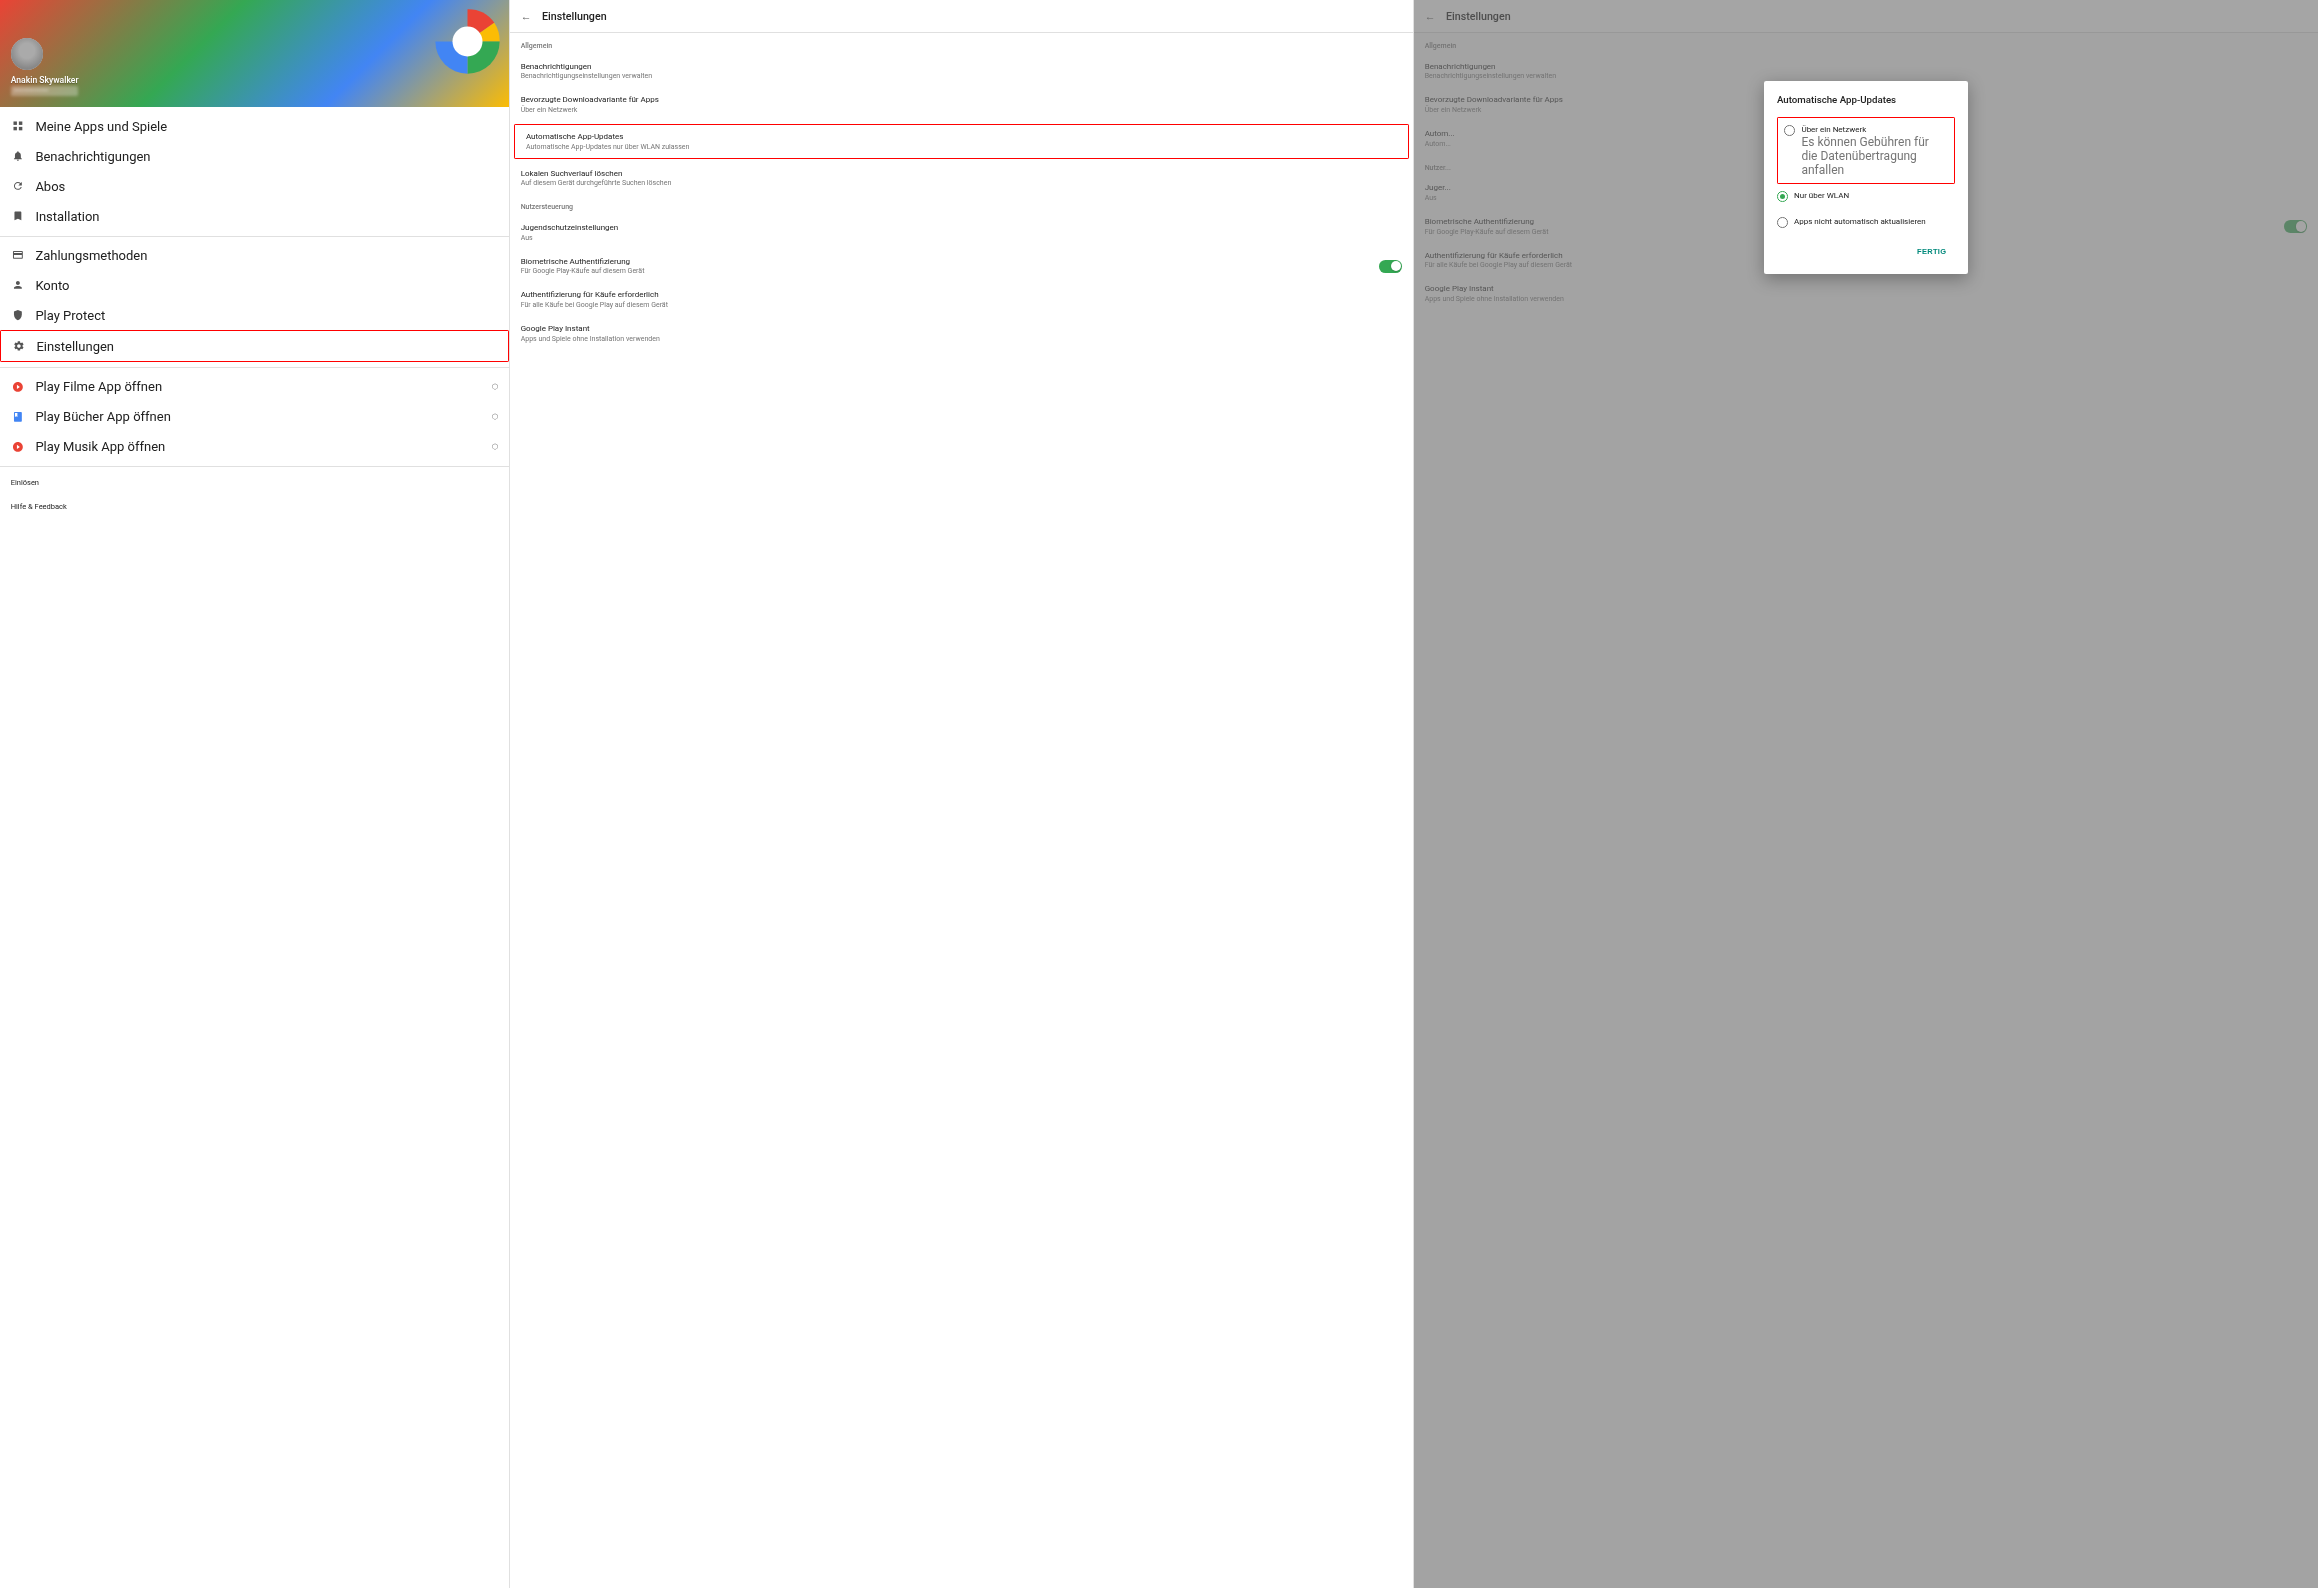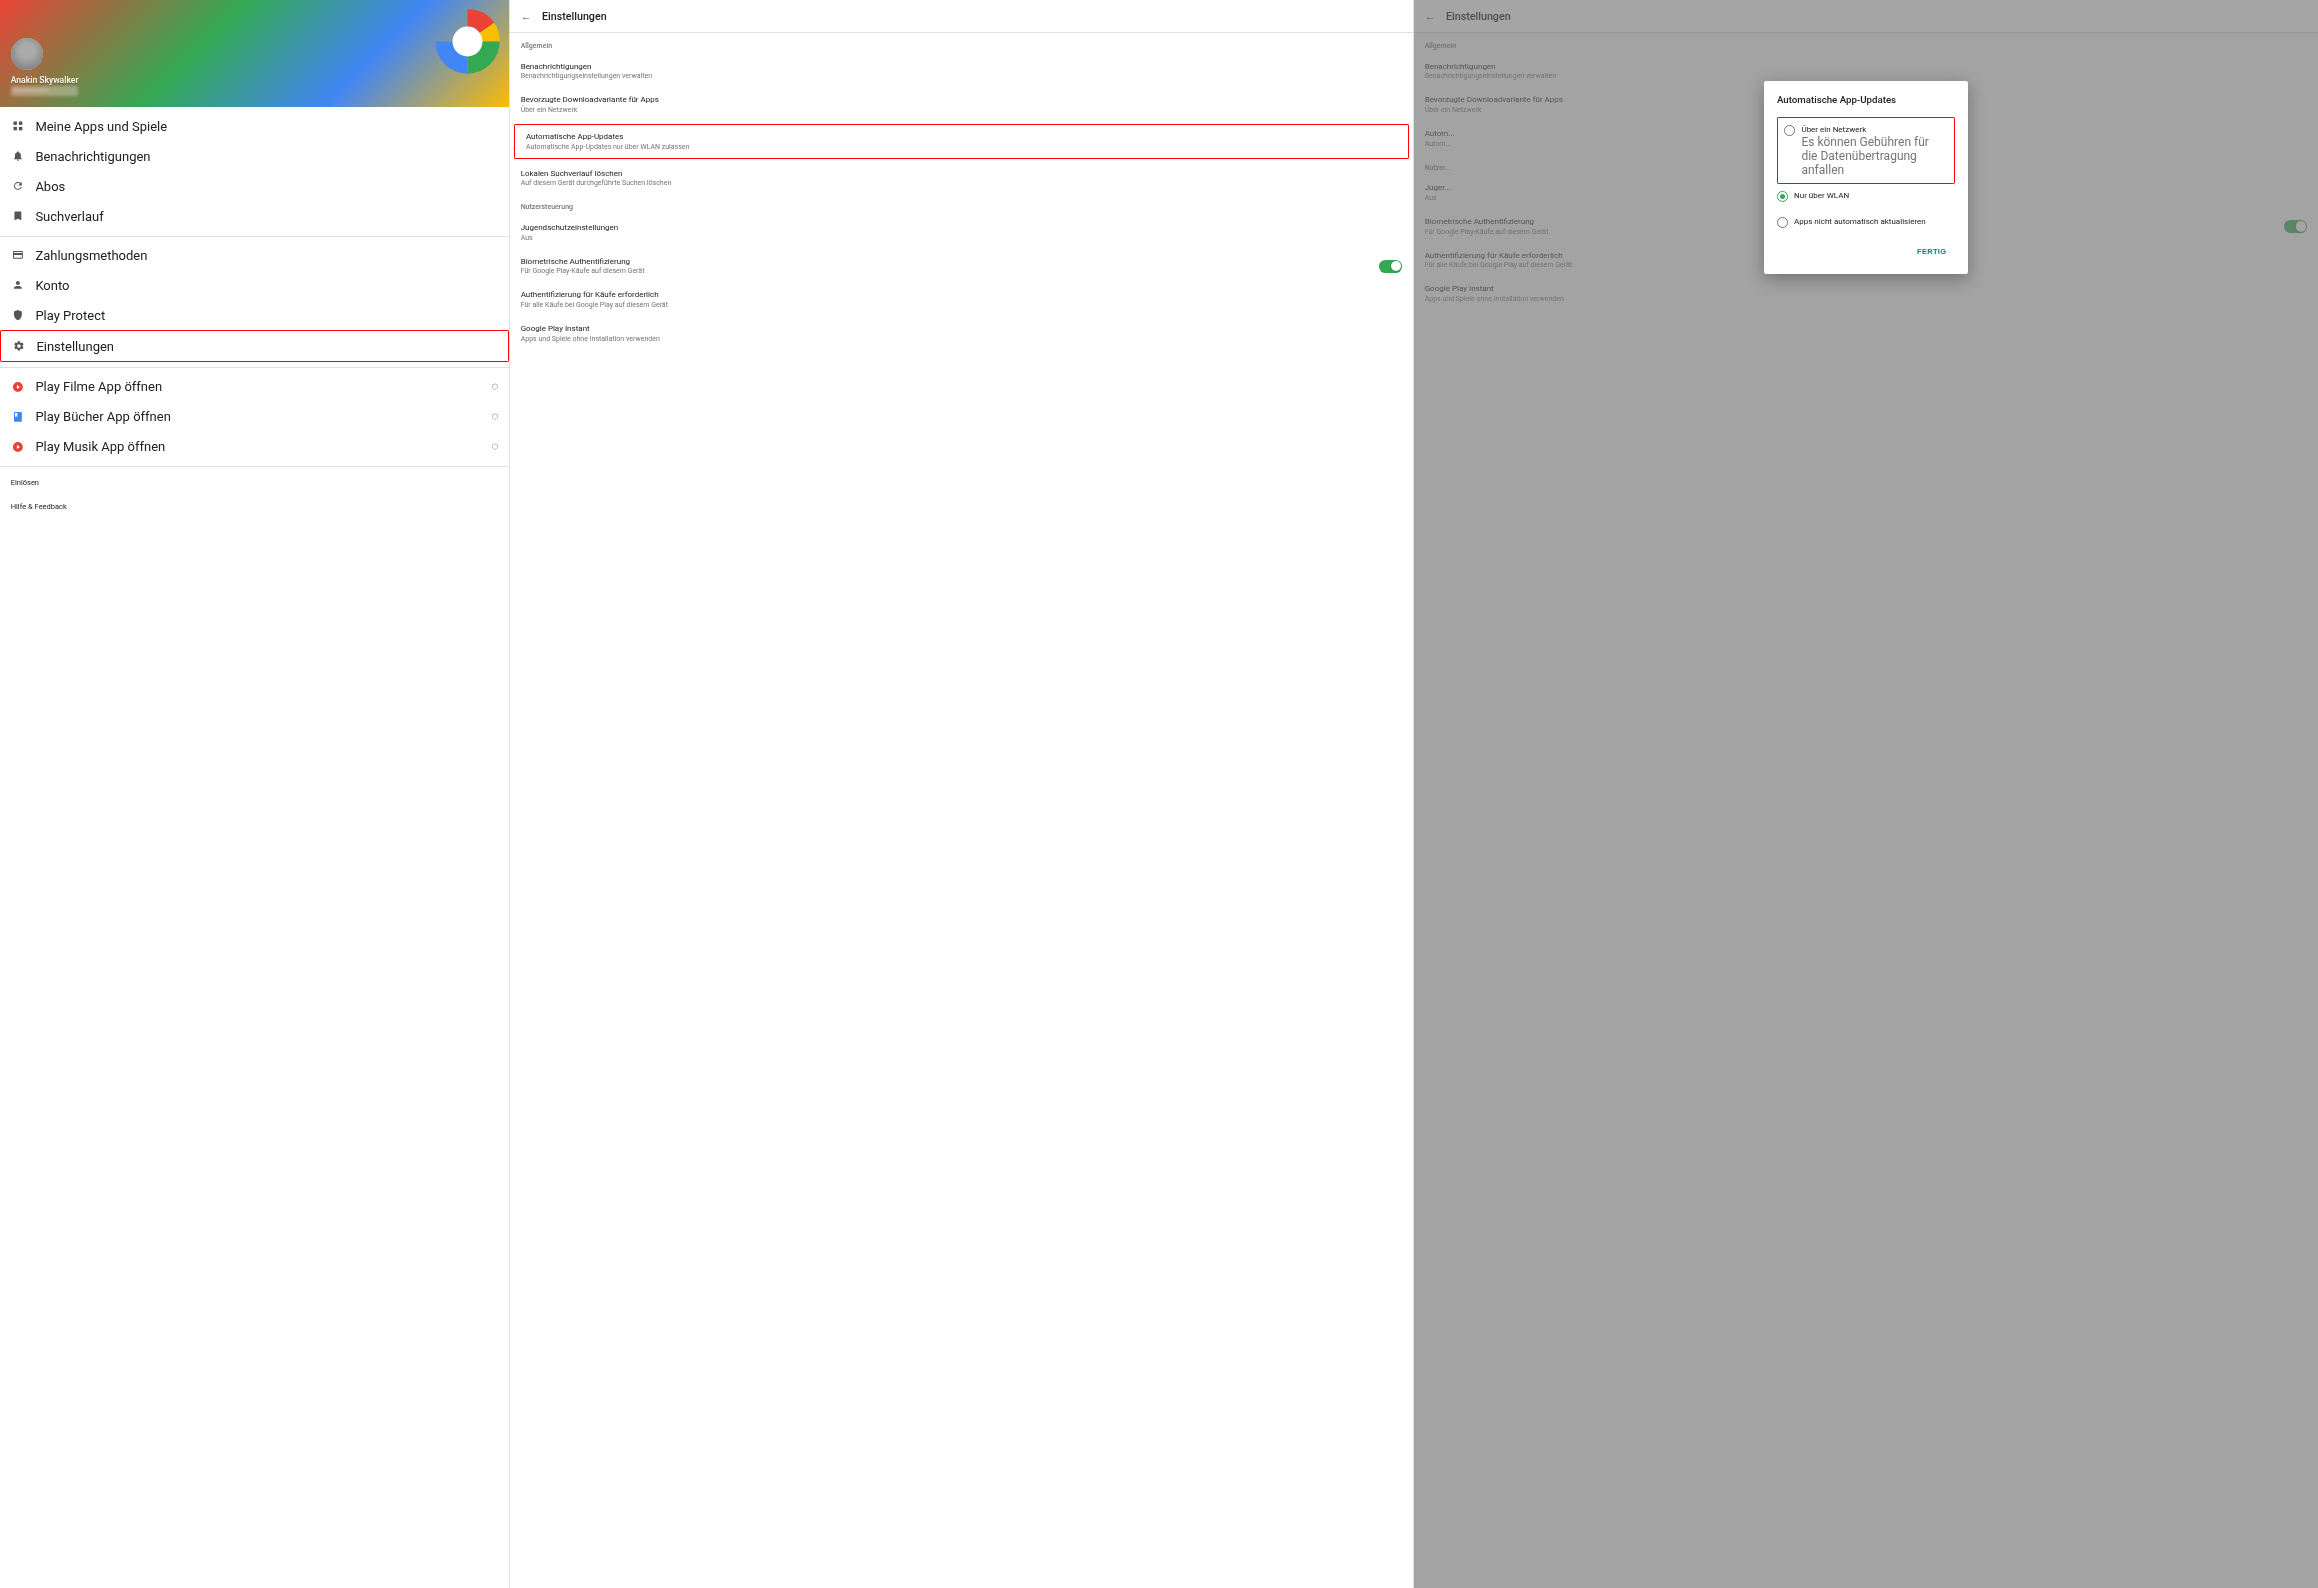--- a/index.html
+++ b/index.html
@@ -407,21 +407,21 @@
       </div>
       <span class="drawer-item-label">Abos</span>
     </div>
 
     <div class="drawer-item">
       <div class="drawer-icon">
         <svg class="svg-icon" viewBox="0 0 24 24" fill="#555">
             <path d="M17 3H7c-1.1 0-2 .9-2 2v16l7-3 7 3V5c0-1.1-.9-2-2-2z"></path>
           </svg>
       </div>
-      <span class="drawer-item-label">Suchverlauf</span>
+      <span class="drawer-item-label">Installation</span>
     </div>
 
     <div class="drawer-divider"></div>
 
     <div class="drawer-item">
       <div class="drawer-icon">
         <svg class="svg-icon" viewBox="0 0 24 24" fill="#555">
             <path d="M20 4H4c-1.11 0-2 .89-2 2v12c0 1.11.89 2 2 2h16c1.11 0 2-.89 2-2V6c0-1.11-.89-2-2-2zm0 14H4v-6h16v6zm0-10H4V6h16v2z"></path>
           </svg>
       </div>

